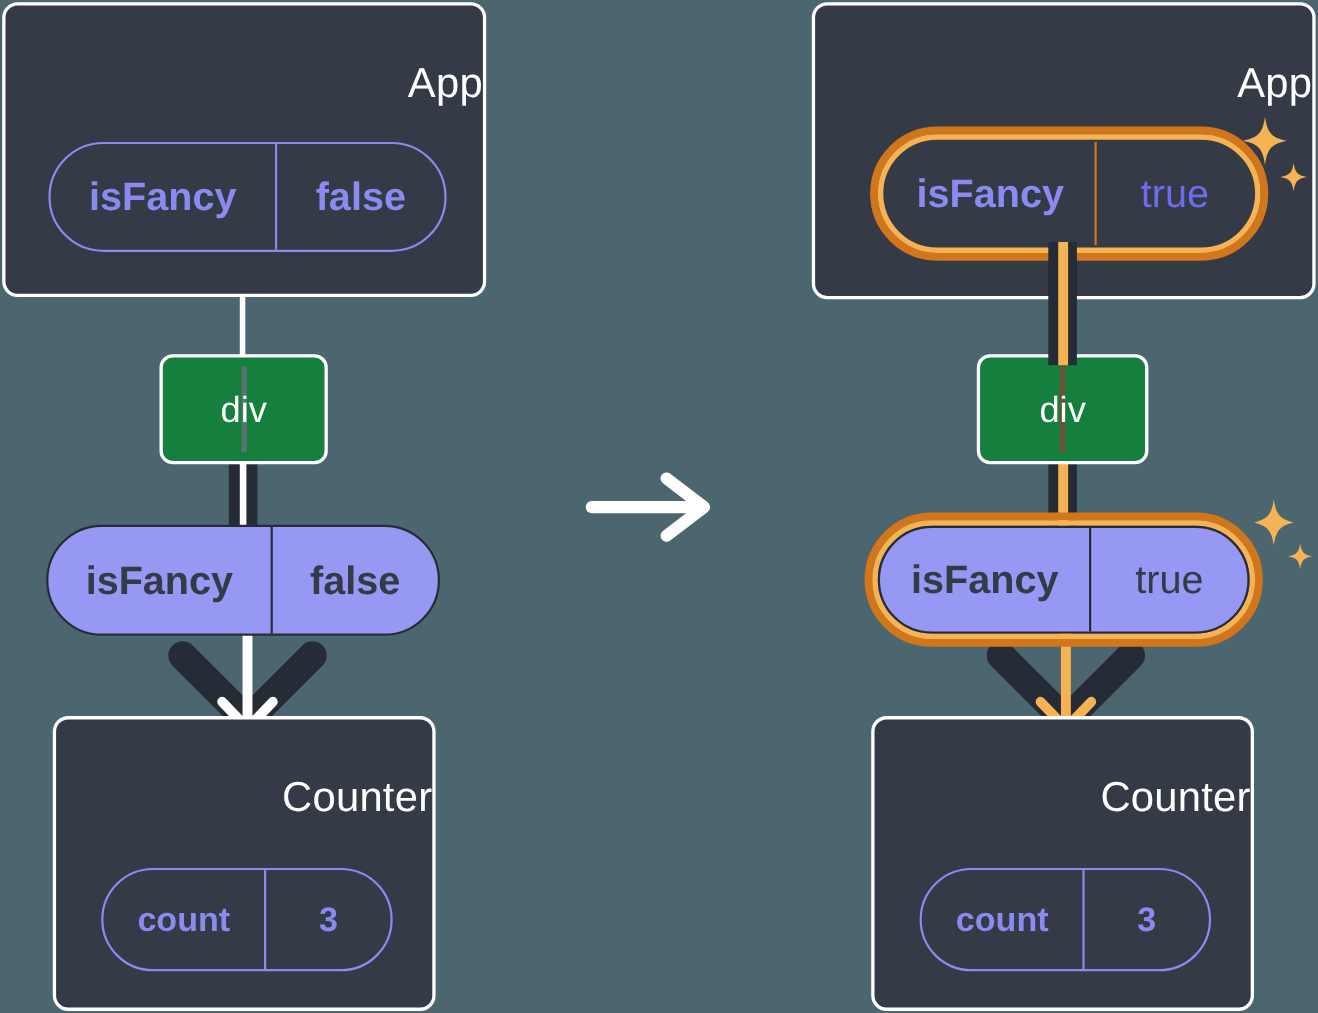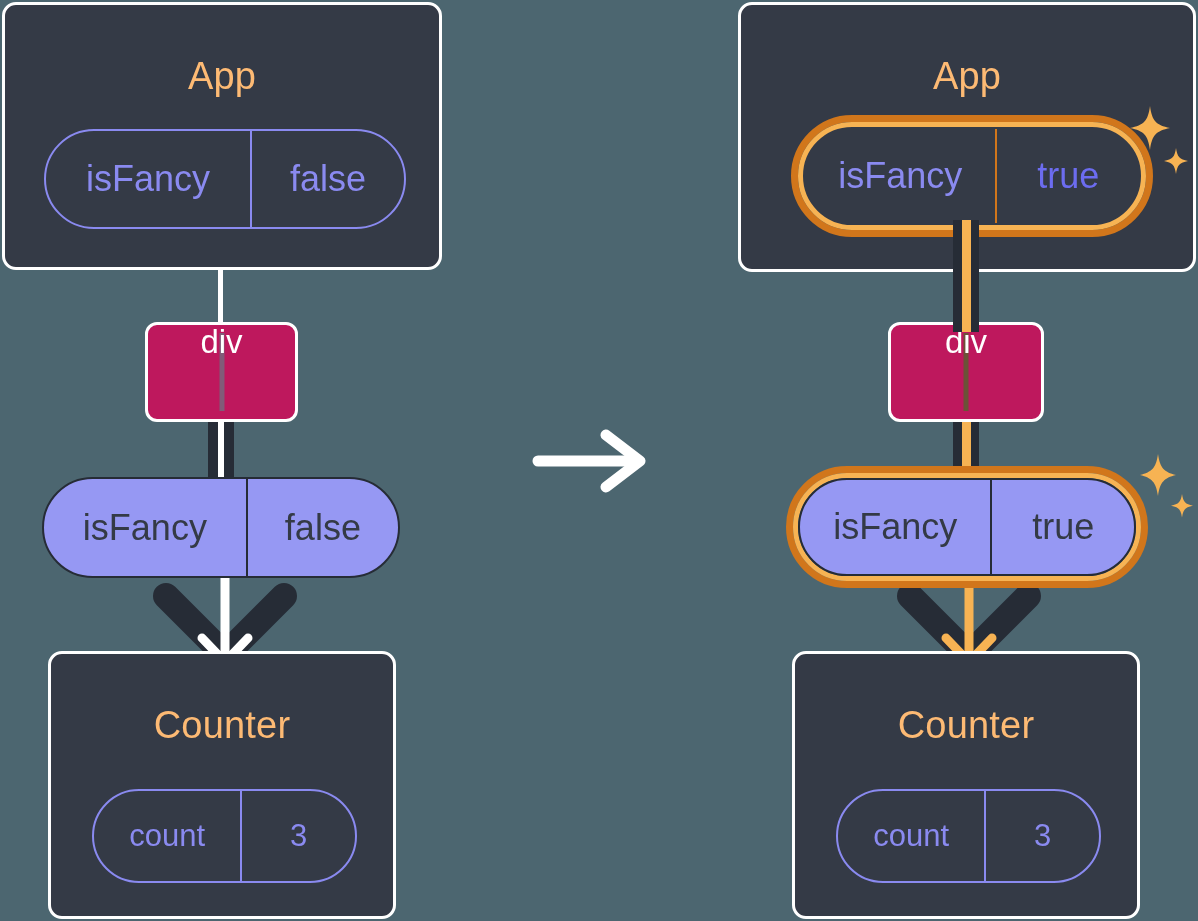--- a/index.html
+++ b/index.html
@@ -28,36 +28,36 @@
     background: #343a46;
     border: 3px solid #ffffff;
     border-radius: 14px;
     box-sizing: border-box;
     z-index: 6;
   }
   .node-title {
     position: absolute;
     left: 0;
     right: 0;
-    text-align: center;
-    color: #fdba74;
+    text-align: right;
+    color: #ffffff;
     font-size: 38px;
     font-weight: 400;
     letter-spacing: .2px;
     white-space: nowrap;
   }
   .div-box {
     position: absolute;
-    background: #be185d;
+    background: #15803d;
     border: 3px solid #ffffff;
     border-radius: 12px;
     box-sizing: border-box;
     z-index: 7;
     display: flex;
-    align-items: flex-start;
+    align-items: center;
     justify-content: center;
   }
   .div-label {
     color: #ffffff;
     font-size: 33px;
     line-height: 1;
     position: relative;
     z-index: 3;
   }
   
@@ -89,20 +89,21 @@
   .pill-solid {
     background: #9698f3;
     border: 2px solid #262c36;
   }
   .pill-cell {
     display: flex;
     align-items: center;
     justify-content: center;
     box-sizing: border-box;
     white-space: nowrap;
+    font-weight: bold;
   }
   .pill-outline .pill-cell { color: #8a8af0; }
   .pill-solid   .pill-cell { color: #343a46; }
   .pill-cell.key   { flex: 0 0 57%; font-size: 36px; }
   .pill-cell.val   { flex: 1 1 auto; font-size: 36px; border-left: 2px solid currentColor; }
   .pill-solid .pill-cell.val { border-left: 2px solid #262c36; }
   .pill-cell.val.bold { font-weight: normal; color: #6c6cf0; }
   .pill-small .pill-cell.key { flex: 0 0 56%; font-size: 31px; }
   .pill-small .pill-cell.val { font-size: 31px; }
 

